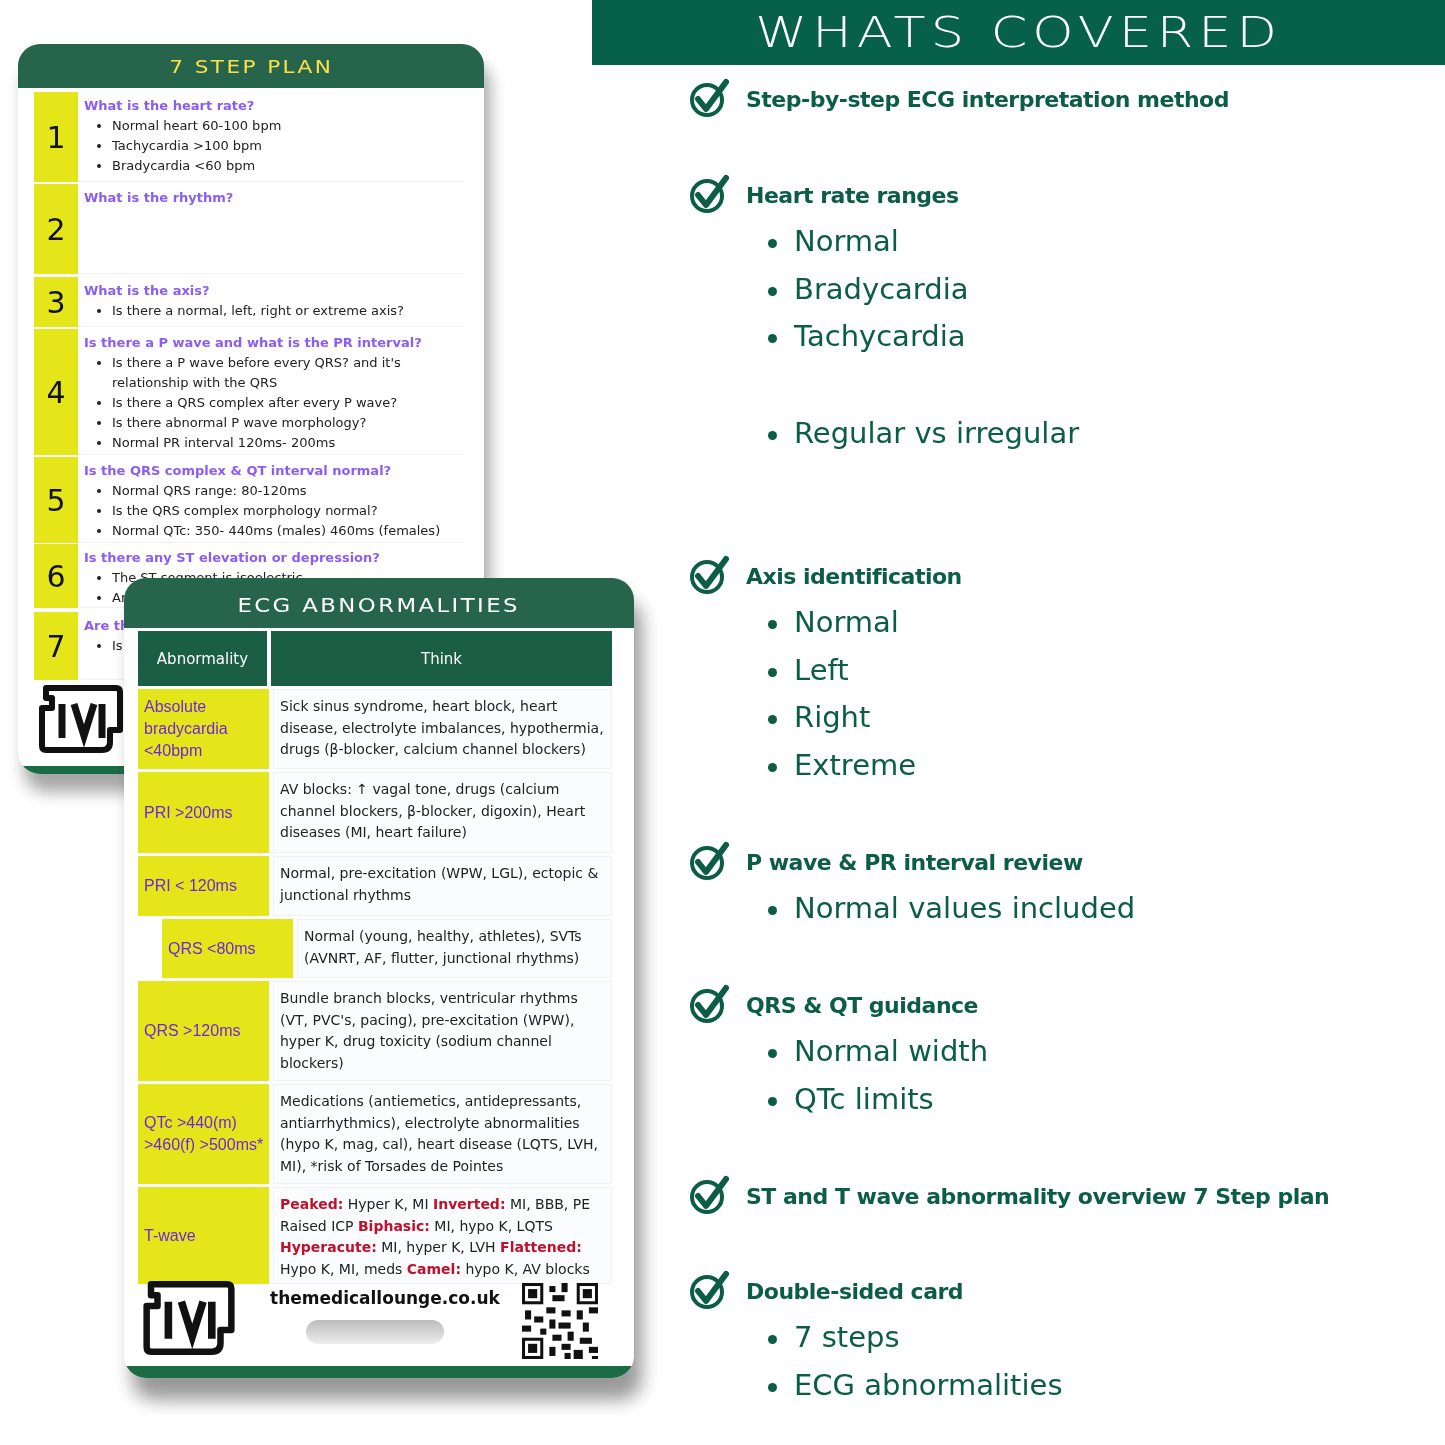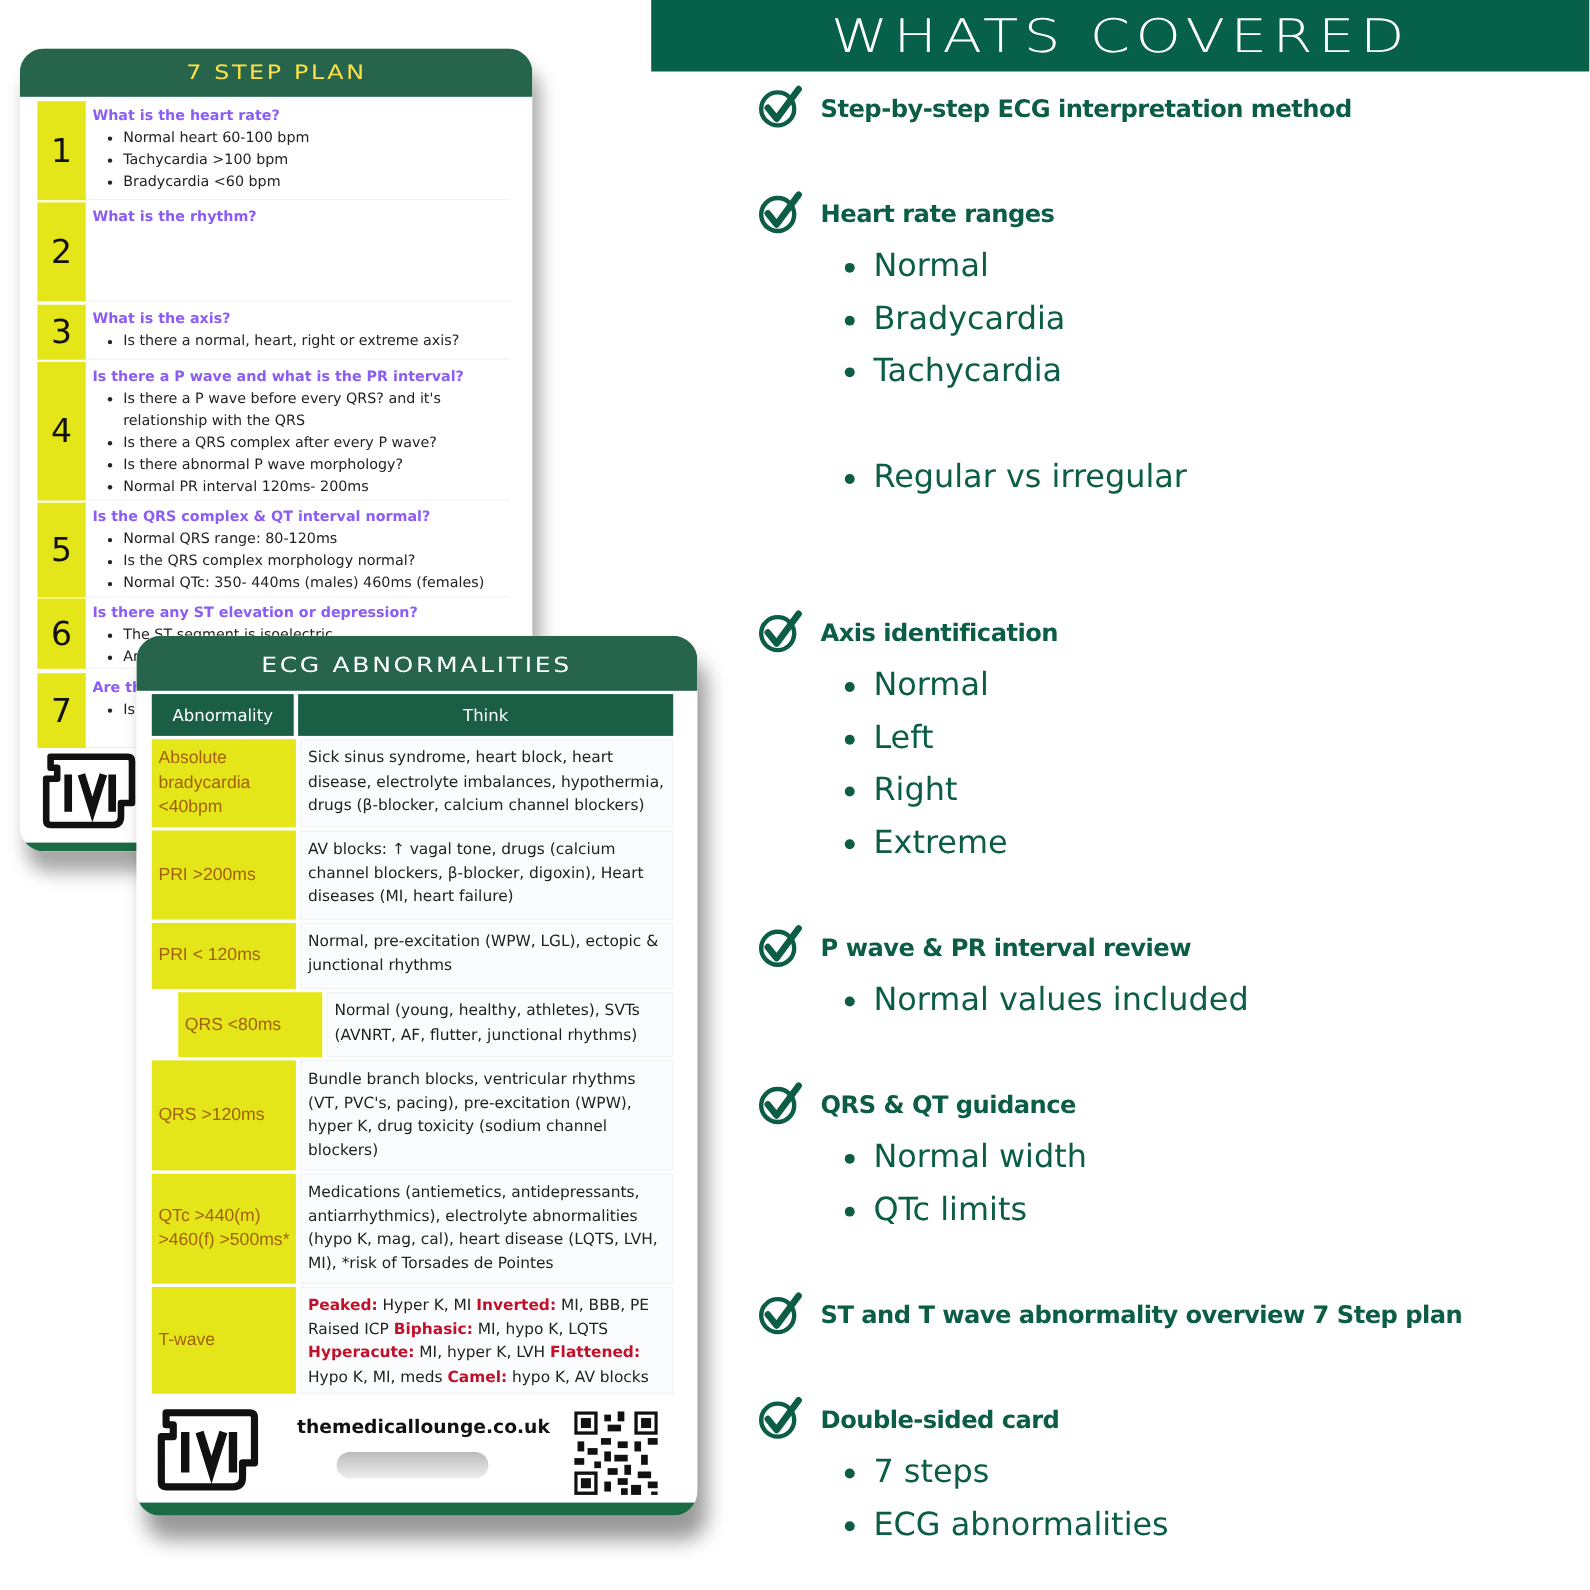--- a/index.html
+++ b/index.html
@@ -22,25 +22,25 @@
   .step-body{padding:4px 0 0 6px;font-family:"DejaVu Sans",sans-serif;width:380px;border-bottom:1px solid #eef2f6;}
   .step-q{color:#8b5cf6;font-size:13px;font-weight:bold;height:20px;line-height:20px;}
   .step-body ul{margin:0;padding:0 0 0 28px;}
   .step-body li{font-size:13px;color:#222;line-height:20px;}
   .card1-bottom{position:absolute;left:0;bottom:0;width:100%;height:8px;background:#1b6b45;}
   
   .card2{position:absolute;left:124px;top:578px;width:510px;height:800px;background:#fff;border-radius:22px;box-shadow:8px 22px 18px rgba(0,0,0,0.4);overflow:hidden;}
   .card2-top{height:50px;background:#26654b;color:#fff;display:flex;align-items:center;justify-content:center;padding-top:4px;box-sizing:border-box;}
   .card2-top span{font-family:"DejaVu Sans",sans-serif;font-size:19px;letter-spacing:2px;transform:scaleX(1.2);display:inline-block;}
   .tbl{position:absolute;left:14px;top:53px;width:474px;}
-  .tbl-head{display:flex;height:38px;gap:4px;}
+  .tbl-head{display:flex;height:55px;gap:4px;}
   .th{background:#1a5e45;color:#fff;font-family:"DejaVu Sans",sans-serif;font-size:15px;display:flex;align-items:center;justify-content:center;}
   .th1{width:129px;}.th2{flex:1;}
   .tr{display:flex;gap:4px;margin-top:3px;}
-  .td1{width:125px;background:#e5e619;padding-left:6px;font-family:"Liberation Sans",sans-serif;font-size:16px;color:#a16207;display:flex;align-items:center;line-height:22px;}
+  .td1{width:125px;background:#e5e619;padding-left:6px;font-family:"Liberation Sans",sans-serif;font-size:16px;color:#6d28d9;display:flex;align-items:center;line-height:22px;}
   .td2{flex:1;padding:6px 6px 6px 6px;font-family:"DejaVu Sans",sans-serif;font-size:14px;color:#222;line-height:21.5px;background:#fbfcfe;border:1px solid #eef2f6;}
   .red{color:#c0102a;font-weight:bold;}
   .card2-footer{position:absolute;left:0;top:700px;width:100%;height:90px;}
   .site{position:absolute;left:146px;top:10px;font-family:"DejaVu Sans",sans-serif;font-size:17px;font-weight:bold;color:#111;}
   .slot{position:absolute;left:182px;top:42px;width:138px;height:24px;border-radius:12px;background:linear-gradient(#bbb,#eee);}
   .card2-bottom{position:absolute;left:0;bottom:0;width:100%;height:12px;background:#1b6b45;}
   .logo{position:absolute;}
   .qr{position:absolute;left:398px;top:5px;width:76px;height:76px;}
 </style>
 </head>
@@ -163,21 +163,21 @@
         <div class="step-num">2</div>
         <div class="step-body">
           <div class="step-q">What is the rhythm?</div>
         </div>
       </div>
       <div class="step" style="top: 233px; height: 50px;">
         <div class="step-num">3</div>
         <div class="step-body">
           <div class="step-q">What is the axis?</div>
           <ul>
-            <li>Is there a normal, heart, right or extreme axis?</li>
+            <li>Is there a normal, left, right or extreme axis?</li>
           </ul>
         </div>
       </div>
       <div class="step" style="top: 285px; height: 126px;">
         <div class="step-num">4</div>
         <div class="step-body">
           <div class="step-q">Is there a P wave and what is the PR interval?</div>
           <ul>
             <li>Is there a P wave before every QRS? and it's relationship with the QRS</li>
             <li>Is there a QRS complex after every P wave?</li>

